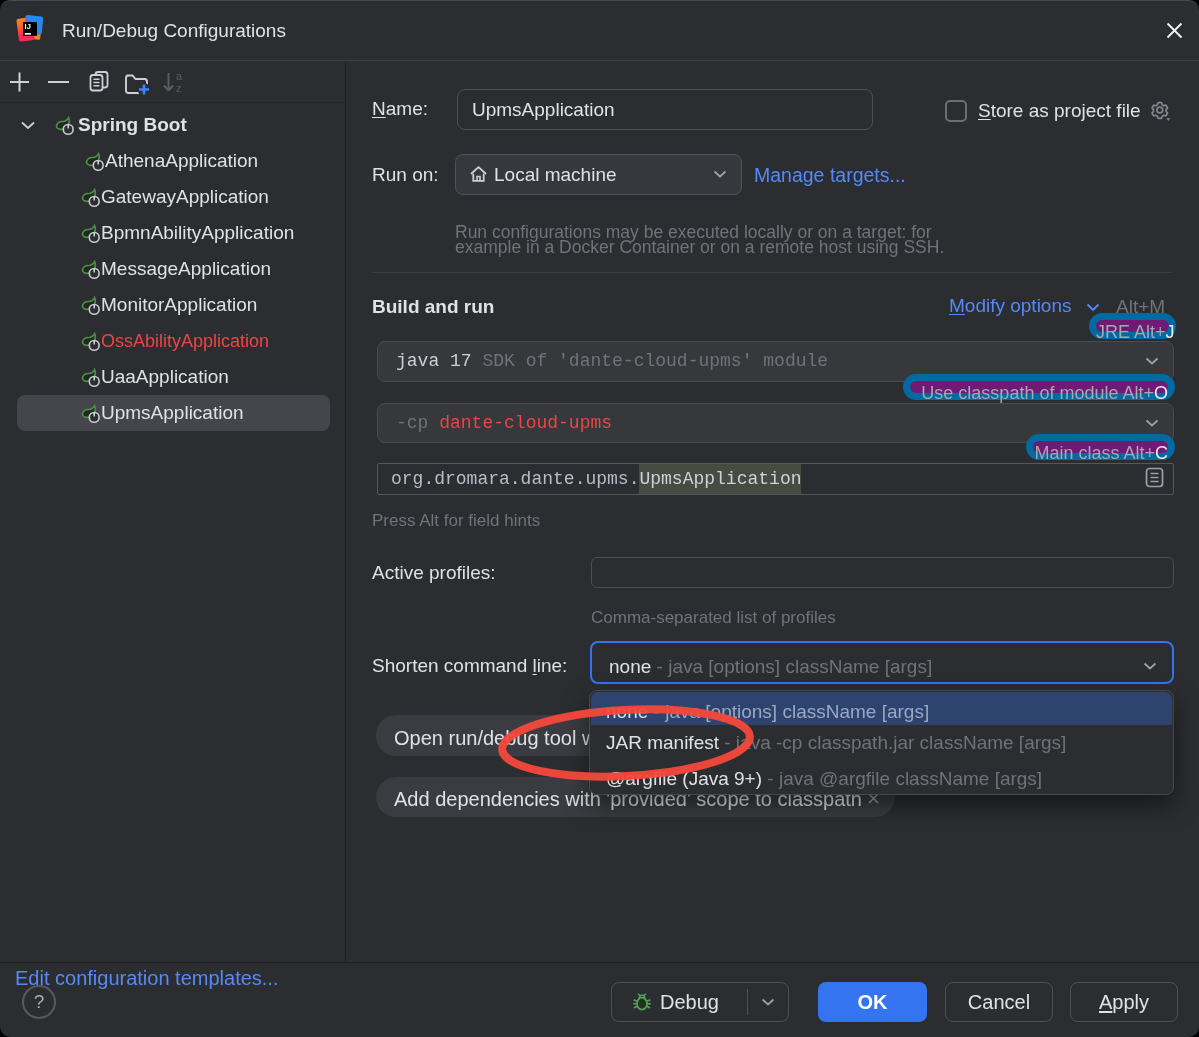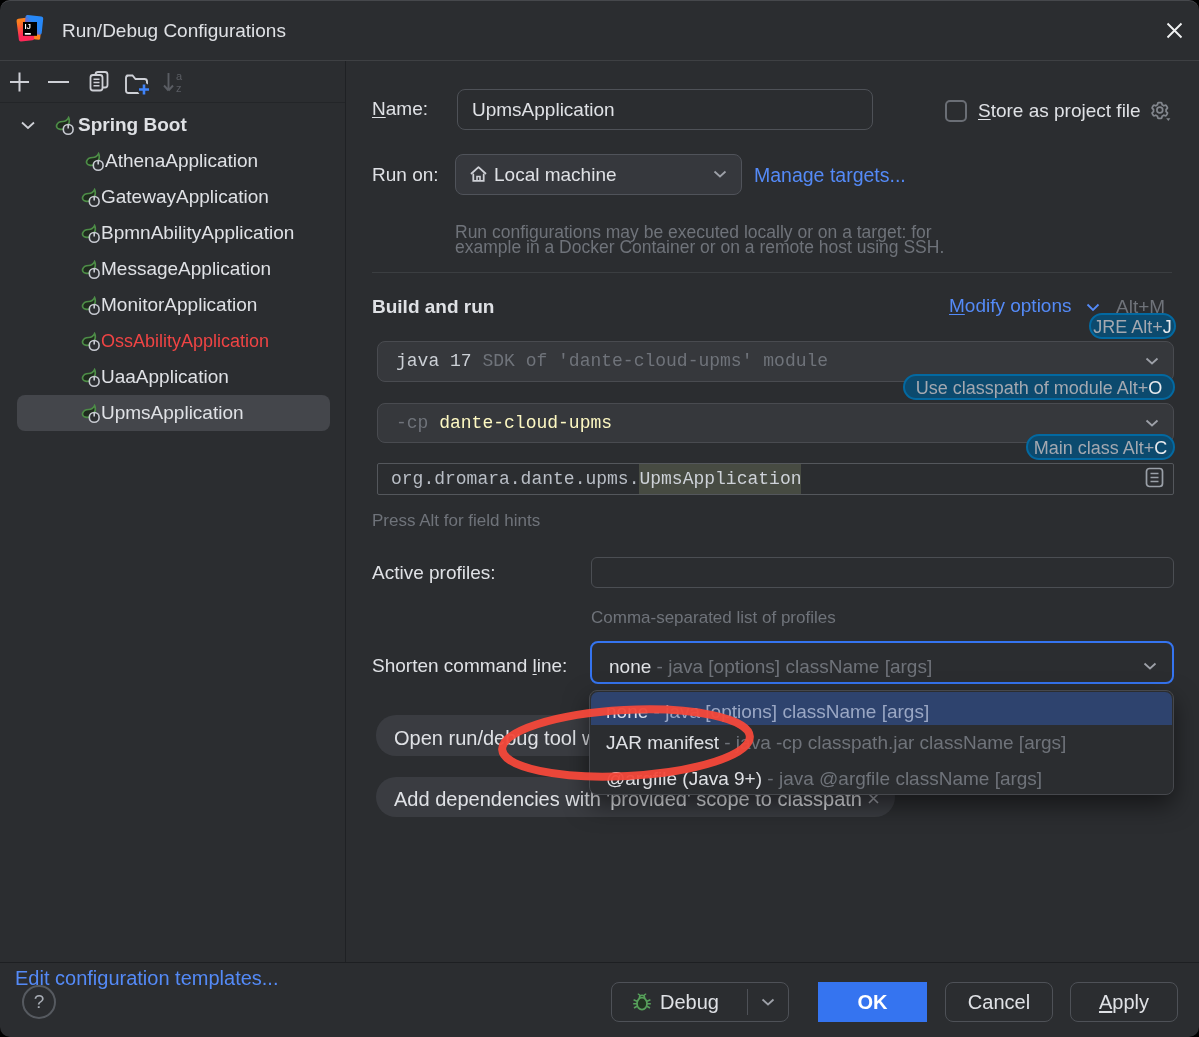--- a/index.html
+++ b/index.html
@@ -6,21 +6,21 @@
   body{width:1199px;height:1037px;overflow:hidden;font-family:"Liberation Sans",sans-serif;}
   .win{position:absolute;left:0;top:0;width:1199px;height:1037px;background:#2b2d30;border-radius:10px;overflow:hidden;box-sizing:border-box;border-top:1px solid #46484c;}
   .abs{position:absolute;}
   .lbl{position:absolute;color:#dfe1e5;font-size:19px;white-space:nowrap;}
   .gray{color:#6f737a;}
   .link{color:#548af7;}
   .mono{font-family:"Liberation Mono",monospace;font-size:18px;}
   .hline{position:absolute;height:1px;}
   .vline{position:absolute;width:1px;}
   .combo{position:absolute;box-sizing:border-box;background:#36383c;border:1px solid #494b50;border-radius:8px;}
-  .chip{position:absolute;box-sizing:border-box;background:#0c4a6e;border:2px solid #0369a1;border-radius:13px;color:#a4a8b0;font-size:18px;white-space:nowrap;text-align:center;z-index:30;}
+  .chip{position:absolute;box-sizing:border-box;background:#701a75;border:7px solid #0369a1;border-radius:13px;color:#a4a8b0;font-size:18px;white-space:nowrap;text-align:right;z-index:30;}
   .chip b{color:#e8eaee;font-weight:normal;}
   .btn{position:absolute;box-sizing:border-box;border:1px solid #4e5157;border-radius:8px;color:#dfe1e5;font-size:20px;}
   u{text-decoration:underline;text-underline-offset:2px;}
 </style>
 </head>
 <body>
 <div class="win">
 
   <div id="logo" class="abs" style="left:17px;top:16px;"><svg width="30" height="30" viewBox="0 0 30 30" style="position:relative;left:-3px;top:-4px;">
         <defs>
@@ -179,21 +179,21 @@
     </svg>
   <div class="lbl gray" style="left:1116px;top:295px;line-height:22px;font-size:19px;">Alt+M</div>
 
   <div class="combo" style="left:377px;top:340px;width:797px;height:41px;"></div>
   <div class="lbl mono" style="left:396px;top:340px;line-height:41px;"><span style="color:#ccd0d6;">java 17</span><span style="color:#6f737a;"> SDK of 'dante-cloud-upms' module</span></div>
   <svg class="abs" style="left:1145px;top:356px;" width="14" height="8" viewBox="0 0 14 8">
       <path d="M1.5 1.5 L7 6.5 L12.5 1.5" stroke="#9da0a8" stroke-width="1.8" fill="none"></path>
     </svg>
 
   <div class="combo" style="left:377px;top:402px;width:797px;height:40px;"></div>
-  <div class="lbl mono" style="left:396px;top:402px;line-height:40px;"><span style="color:#6f737a;">-cp </span><span style="color:#fef9c3;">dante-cloud-upms</span></div>
+  <div class="lbl mono" style="left:396px;top:402px;line-height:40px;"><span style="color:#6f737a;">-cp </span><span style="color:#ef4444;">dante-cloud-upms</span></div>
   <svg class="abs" style="left:1145px;top:418px;" width="14" height="8" viewBox="0 0 14 8">
       <path d="M1.5 1.5 L7 6.5 L12.5 1.5" stroke="#9da0a8" stroke-width="1.8" fill="none"></path>
     </svg>
 
   <div class="abs" style="left:377px;top:462px;width:797px;height:32px;box-sizing:border-box;border:1px solid #54575c;border-radius:2px;"></div>
   <div class="lbl mono" style="left:391px;top:462px;line-height:32px;"><span style="color:#b9bec6;">org.dromara.dante.upms.</span><span style="color:#ced2d8;background:#474b42;padding:5px 0;">UpmsApplication</span></div>
   <div id="listicon" class="abs" style="left:1143px;top:465px;"><svg width="23" height="23" viewBox="0 0 23 23">
         <rect x="3.5" y="2.5" width="16" height="18" rx="3" fill="none" stroke="#9aa0a8" stroke-width="1.7"></rect>
         <path d="M7.5 7.5 h8 M7.5 11.5 h8 M7.5 15.5 h8" stroke="#9aa0a8" stroke-width="1.6"></path>
       </svg></div>
@@ -247,17 +247,17 @@
           <path d="M6 10.2 L2.6 8.8 M6 12.8 H2.2 M6 15.2 L3 17 M16 10.2 L19.4 8.8 M16 12.8 H19.8 M16 15.2 L19 17"></path>
           <path d="M9 4.6 Q8.2 3.2 6.8 3 M13 4.6 Q13.8 3.2 15.2 3"></path>
         </g>
       </svg></div>
   <div class="lbl" style="left:660px;top:981px;line-height:40px;font-size:20px;">Debug</div>
   <div class="vline" style="left:747px;top:988px;height:26px;background:#4e5157;"></div>
   <svg class="abs" style="left:761px;top:997px;" width="14" height="8" viewBox="0 0 14 8">
       <path d="M1.5 1.5 L7 6.5 L12.5 1.5" stroke="#9da0a8" stroke-width="1.8" fill="none"></path>
     </svg>
 
-  <div class="abs" style="left:818px;top:981px;width:109px;height:40px;background:#3574f0;border-radius:0;color:#ffffff;font-size:20px;font-weight:bold;text-align:center;line-height:40px;">OK</div>
+  <div class="abs" style="left:818px;top:981px;width:109px;height:40px;background:#3574f0;border-radius:8px;color:#ffffff;font-size:20px;font-weight:bold;text-align:center;line-height:40px;">OK</div>
   <div class="btn" style="left:945px;top:981px;width:108px;height:40px;text-align:center;line-height:38px;">Cancel</div>
   <div class="btn" style="left:1070px;top:981px;width:108px;height:40px;text-align:center;line-height:38px;"><u>A</u>pply</div>
 
 </div>
 
 </body></html>

